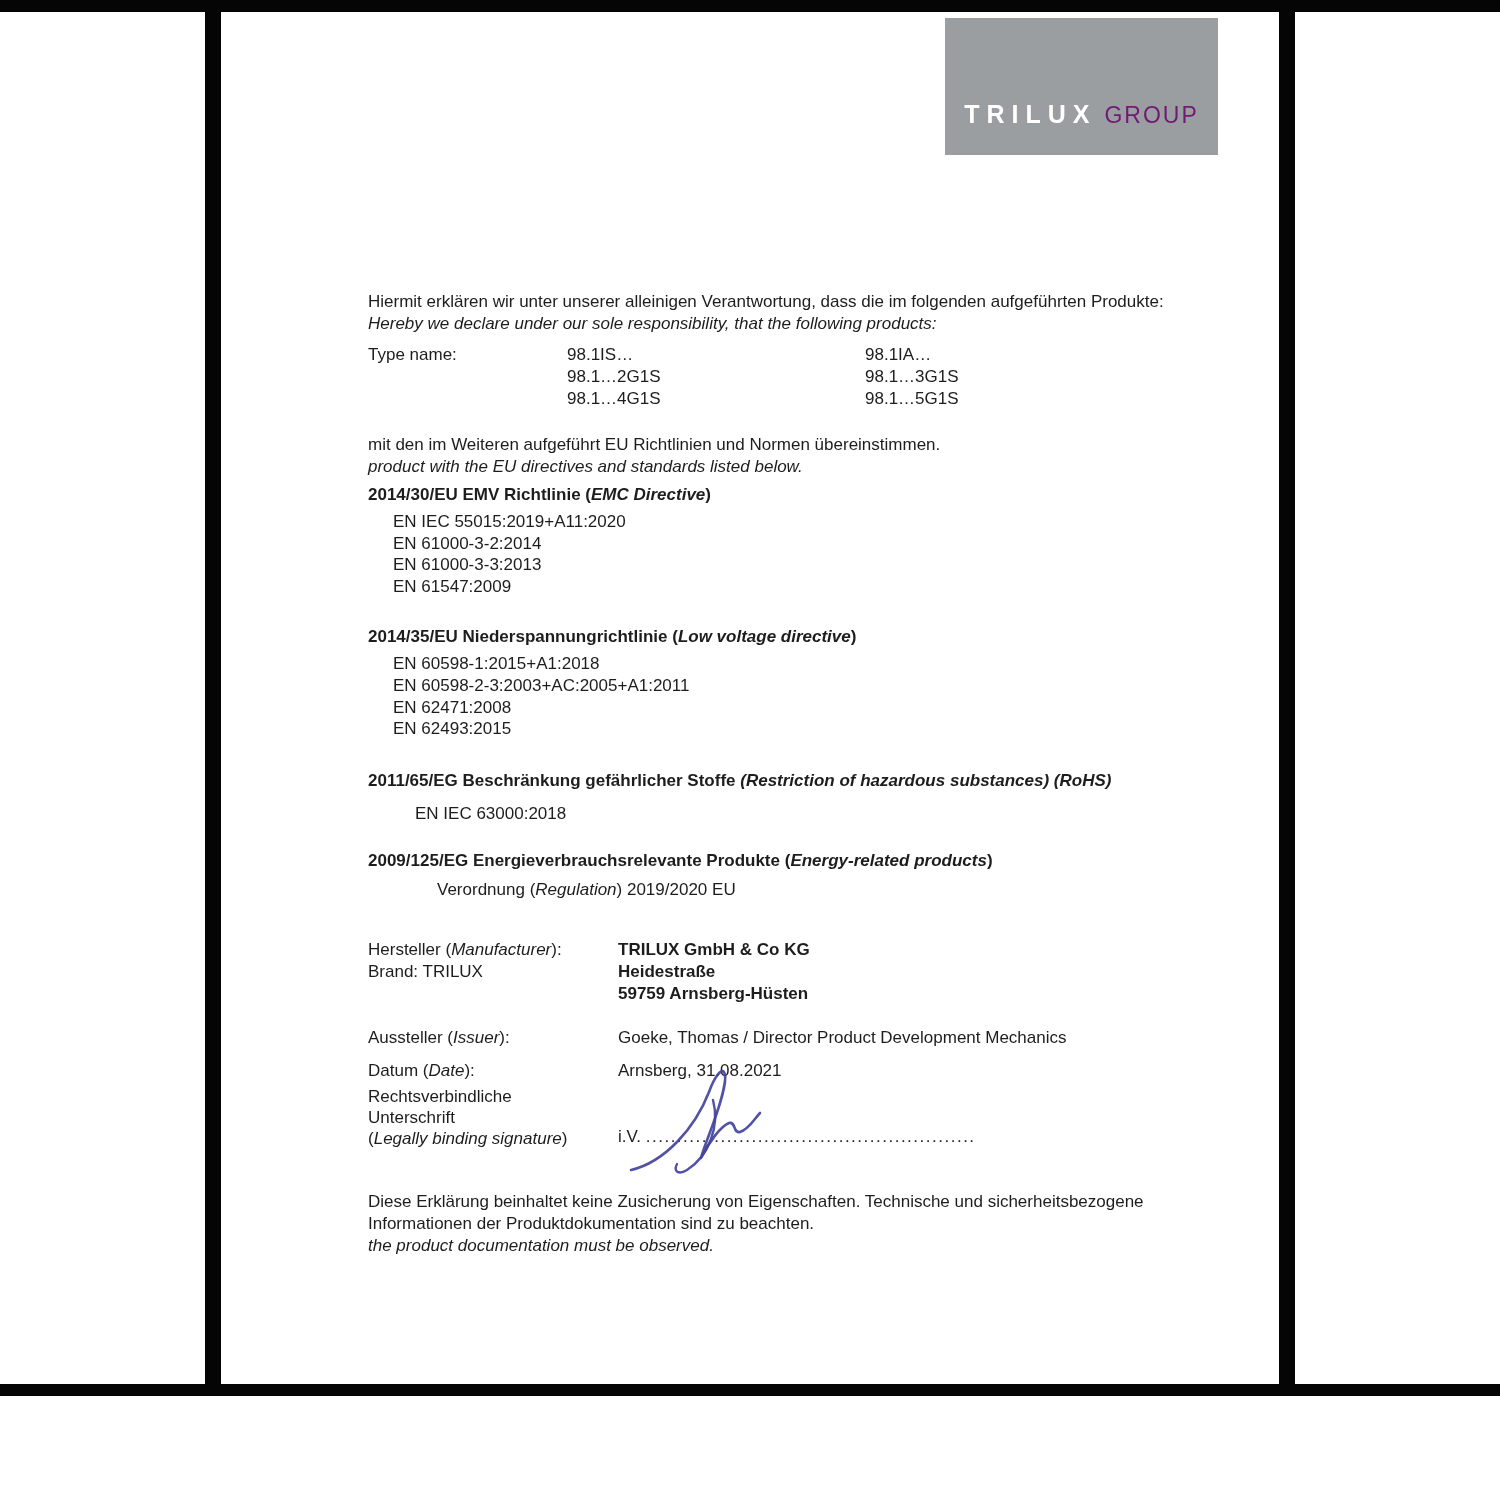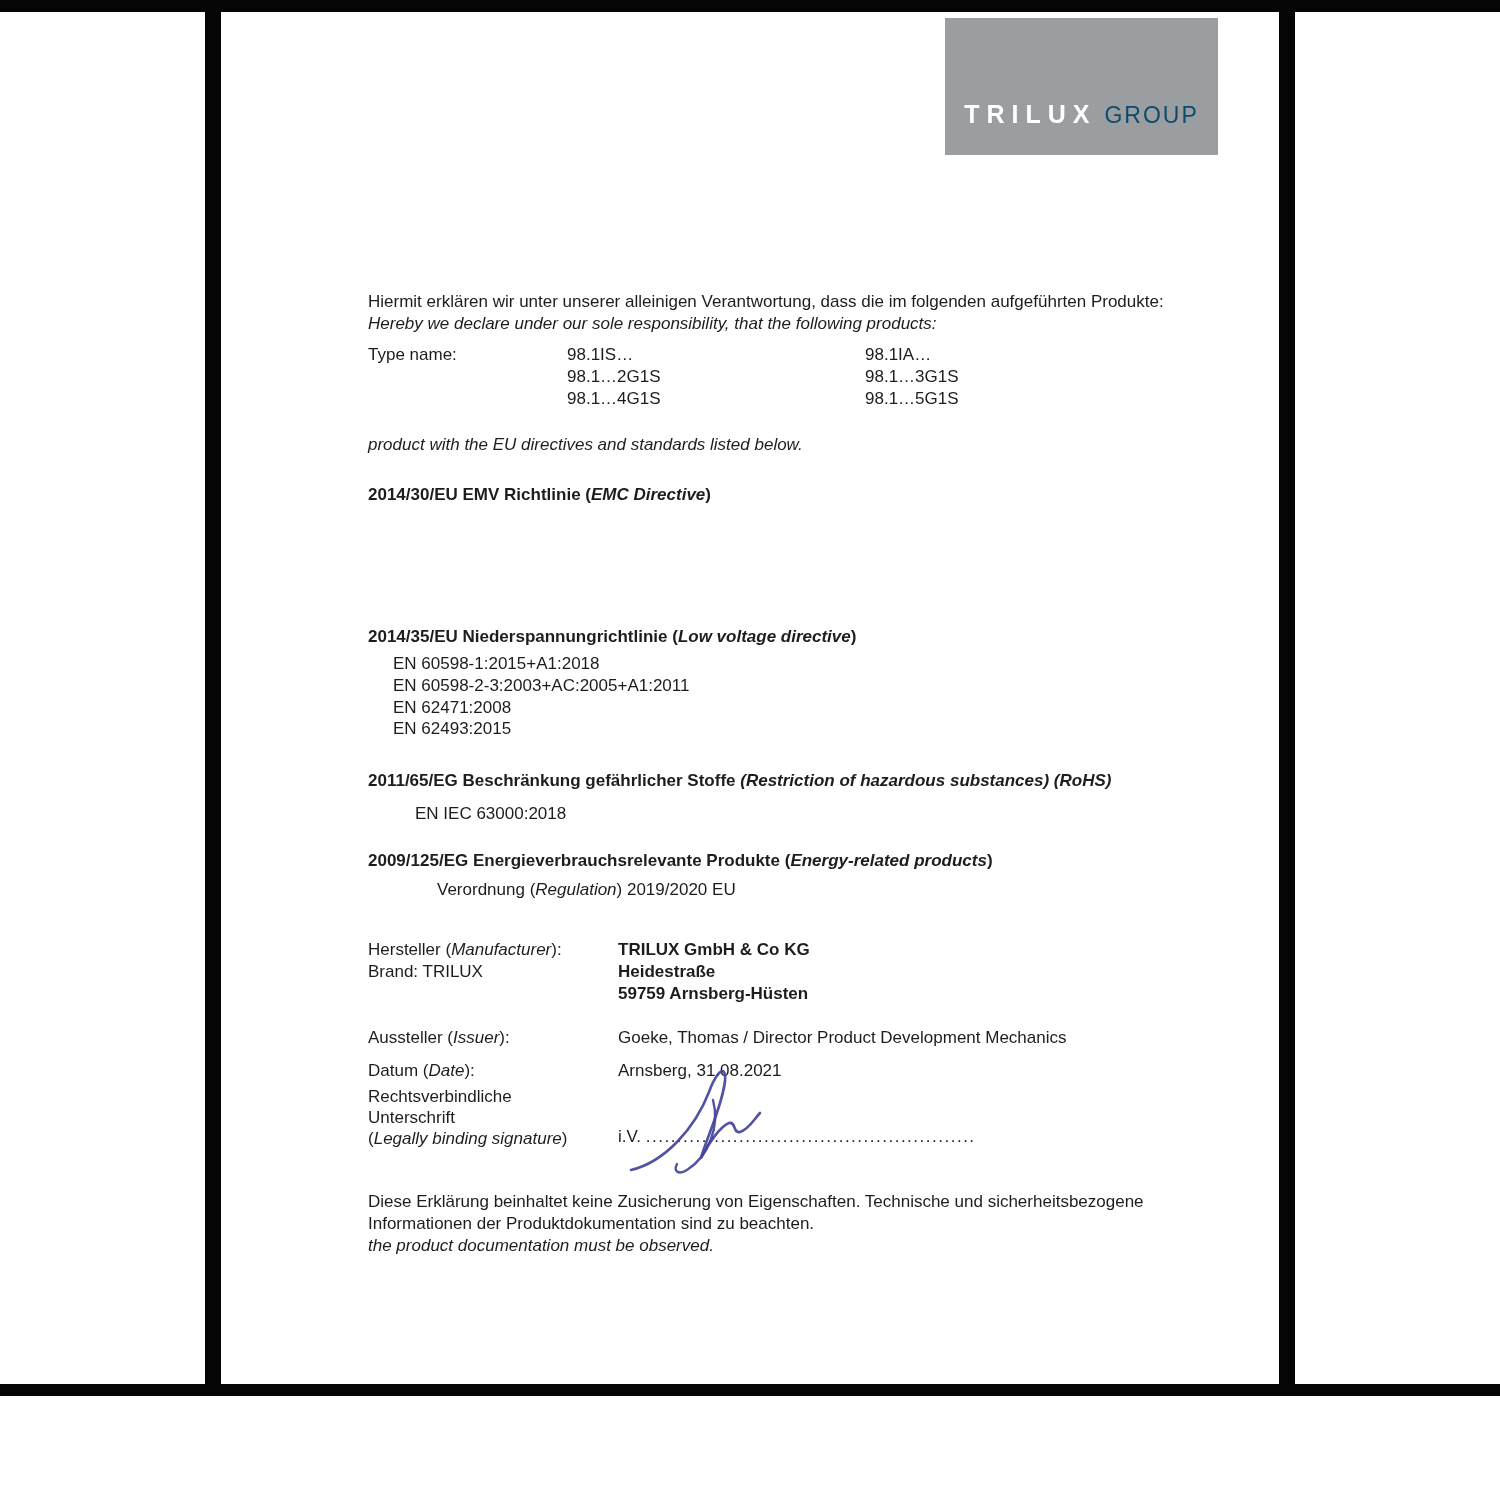--- a/index.html
+++ b/index.html
@@ -15,21 +15,21 @@
   .frame-left   { position:absolute; left:205px; top:0; width:16px; height:1500px; background:#050505; }
   .frame-right  { position:absolute; left:1279px; top:0; width:16px; height:1500px; background:#050505; }
 
   
   .logo-box {
     position:absolute; left:945px; top:18px; width:273px; height:137px;
     background:var(--logo-bg,#9b9ea1);
     display:flex; align-items:flex-end; justify-content:center; padding-bottom:26px;
   }
   .logo-brand { color:#ffffff; font-weight:bold; font-size:25px; letter-spacing:7px; }
-  .logo-suffix { color:#0c4a6e; font-size:23px; letter-spacing:2px; margin-left:8px; }
+  .logo-suffix { color:#701a75; font-size:23px; letter-spacing:2px; margin-left:8px; }
 
   
   .title-block { position:absolute; left:380px; top:208px; width:565px; text-align:center; }
   .title-de { font-size:30px; font-weight:bold; letter-spacing:0.3px; }
   .title-en { font-size:28px; font-weight:bold; font-style:italic; margin-top:4px; }
 
   
   .ce-box {
     position:absolute; left:957px; top:206px; width:256px; height:76px;
     border:3px solid #131313; background:#fff; text-align:center;
@@ -97,24 +97,31 @@
     <div>98.1…2G1S</div>
     <div>98.1…4G1S</div>
   </div>
   <div class="blk tn-col2">
     <div>98.1IA…</div>
     <div>98.1…3G1S</div>
     <div>98.1…5G1S</div>
   </div>
 
   <div class="blk comply">
+    <div>mit den im Weiteren aufgeführt EU Richtlinien und Normen übereinstimmen.</div>
     <div class="it">product with the EU directives and standards listed below.</div>
   </div>
 
   <div class="blk h sec-h1"><span>2014/30/EU EMV Richtlinie (</span><span class="it">EMC Directive</span><span>)</span></div>
+  <div class="blk sec-l1">
+    <div>EN IEC 55015:2019+A11:2020</div>
+    <div>EN 61000-3-2:2014</div>
+    <div>EN 61000-3-3:2013</div>
+    <div>EN 61547:2009</div>
+  </div>
 
   <div class="blk h sec-h2"><span>2014/35/EU Niederspannungrichtlinie (</span><span class="it">Low voltage directive</span><span>)</span></div>
   <div class="blk sec-l2">
     <div>EN 60598-1:2015+A1:2018</div>
     <div>EN 60598-2-3:2003+AC:2005+A1:2011</div>
     <div>EN 62471:2008</div>
     <div>EN 62493:2015</div>
   </div>
 
   <div class="blk h sec-h3"><span>2011/65/EG Beschränkung gefährlicher Stoffe </span><span class="it">(Restriction of hazardous substances) (RoHS)</span><span></span></div>

